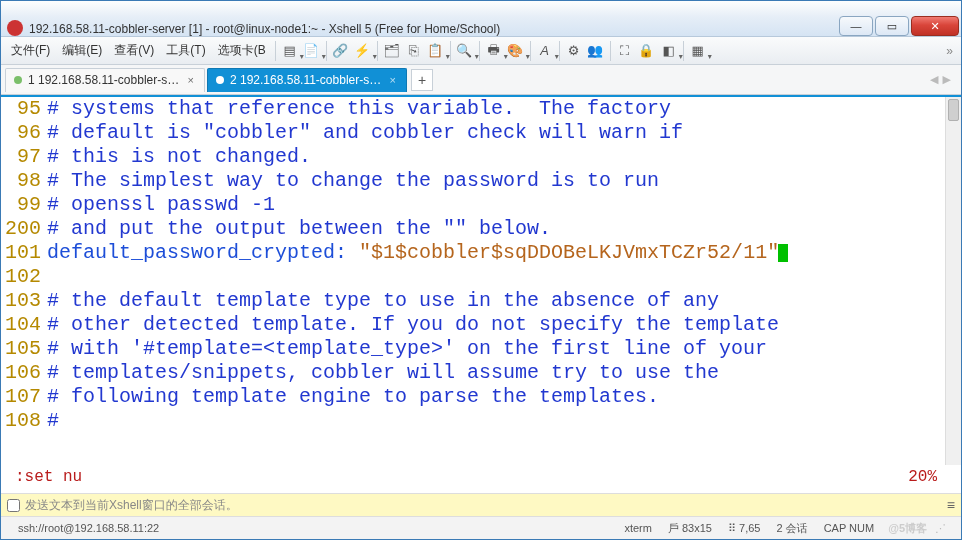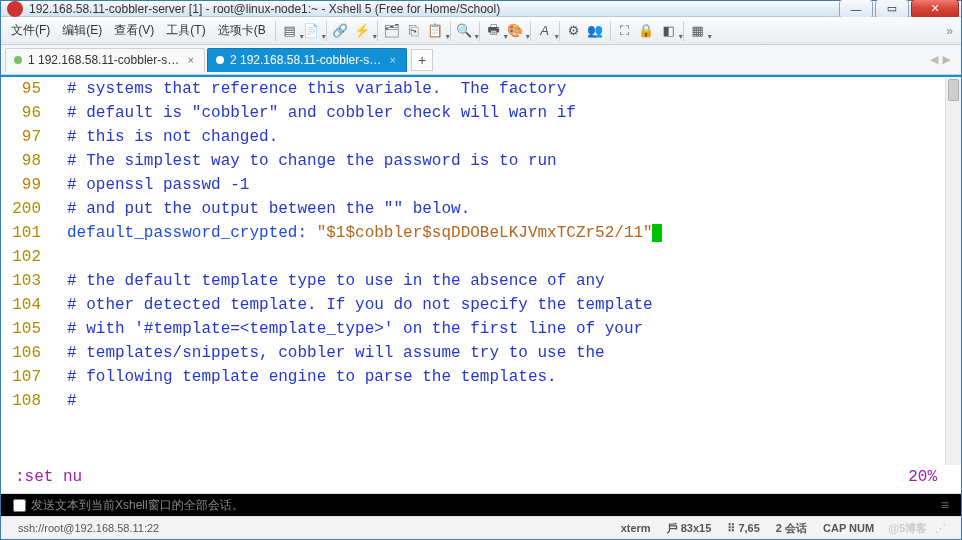--- a/index.html
+++ b/index.html
@@ -13,25 +13,25 @@
 }
 .window {
   border: 1px solid #3a7ab5;
   width: 962px;
   height: 540px;
   display: flex;
   flex-direction: column;
   background: #fff;
 }
 .titlebar {
-  height: 16px;
+  height: 36px;
   background: linear-gradient(#fdfefe, #e6eef7 45%, #d5e4f3);
   border-bottom: 1px solid #b7c9db;
   display: flex;
-  align-items: center;
+  align-items: flex-end;
   padding: 0 2px 0 6px;
 }
 .titlebar .app-icon {
   width: 16px; height: 16px;
   background: #c33;
   border-radius: 8px;
   margin-right: 6px;
   display:flex;align-items:center;justify-content:center;
   color:#fff;font-size:10px;font-weight:bold;
 }
@@ -103,67 +103,66 @@
   display:flex;align-items:center;justify-content:center;
   background:#fff;font-size:14px;color:#555;margin-left:2px;
 }
 .tabbar .nav-arrows{margin-left:auto;display:flex;gap:4px;color:#bbb;padding:0 6px;font-size:11px;}
 .editor-wrap{flex:1;display:flex;flex-direction:column;border-top:2px solid #1190d6;}
 .editor {
   flex:1;
   display:flex;
   background:#fff;
   font-family: Consolas, "Courier New", monospace;
-  font-size: 16px;
+  font-size: 20px;
   line-height: 24px;
   overflow:hidden;
   position: relative;
-  gap: 20px;
 }
 .gutter{
   width: 46px;
   text-align:right;
   padding-right:6px;
   color:#b58900;
   user-select:none;
 }
 .code{flex:1;white-space:pre;color:#000;overflow:hidden;}
 .comment{color:#2238d0;}
 .key{color:#1d4ed8;}
 .string{color:#b5651d;}
 .status-line{
   font-family: Consolas,"Courier New",monospace;
   font-size:16px;line-height:24px;
-  background:#fff;color:#a21caf;
+  background:#fff;color:#b91c1c;
   display:flex;padding:0 4px 4px 14px;
 }
 .status-line .cmd{flex:1;}
 .status-line .pos{width:160px;}
 .status-line .pct{width:90px;text-align:right;padding-right:20px;}
 .scrollbar-v{
   position:absolute;right:0;top:0;bottom:0;width:16px;
   background:#f0f0f0;border-left:1px solid #ddd;
 }
 .scrollbar-v .thumb{
   position:absolute;top:2px;left:2px;right:2px;height:22px;
   background:#cfcfcf;border:1px solid #b0b0b0;border-radius:2px;
 }
 .cursor-block{display:inline-block;width:10px;height:18px;background:#00c000;vertical-align:middle;margin-left:-1px;}
 .broadcast{
-  height:24px;background:#000000;border-top:1px solid #ddd;border-bottom:1px solid #ddd;
-  display:flex;align-items:center;padding:0 12px;color:#888;
+  height:24px;background:#fef9c3;border-top:1px solid #ddd;border-bottom:1px solid #ddd;
+  display:flex;align-items:center;padding:0 6px;color:#888;
 }
 .broadcast input[type=checkbox]{margin-right:5px;}
 .broadcast .ham{margin-left:auto;font-size:14px;color:#666;}
 .statusbar{
   height:22px;background:#f3f3f3;display:flex;align-items:center;
   padding:0 17px;color:#555;font-size:11px;
 }
 .statusbar .conn{flex:1;}
-.statusbar .seg{margin-left:16px;color:#555;font-weight:bold;}
+.statusbar .seg{margin-left:16px;color:#555;}
 .statusbar .watermark{margin-left:14px;color:#ccc;font-size:11px;font-weight:bold;}
 .sb-grip{margin-left:8px; color:#bbb; letter-spacing:-2px;}
 </style>
 </head>
 <body>
 
 <div class="window">
 
   <div class="titlebar">
     <div class="app-icon"></div>

